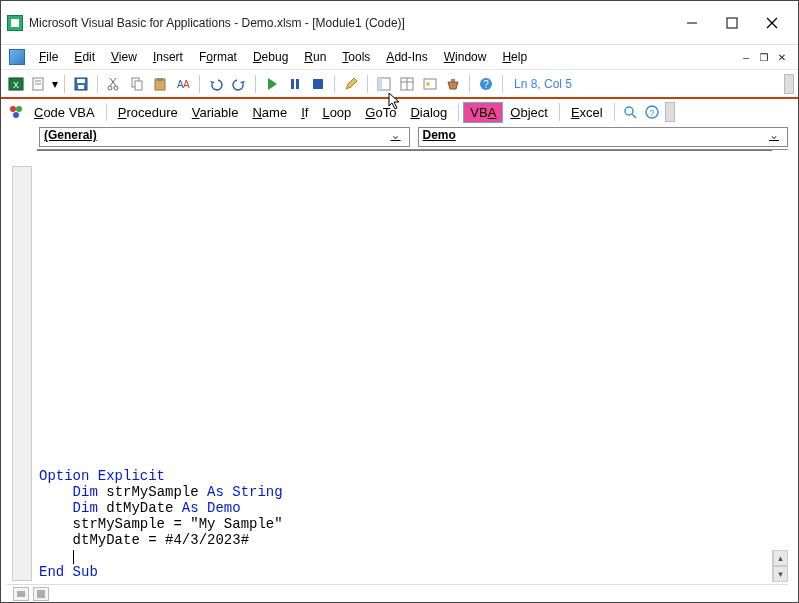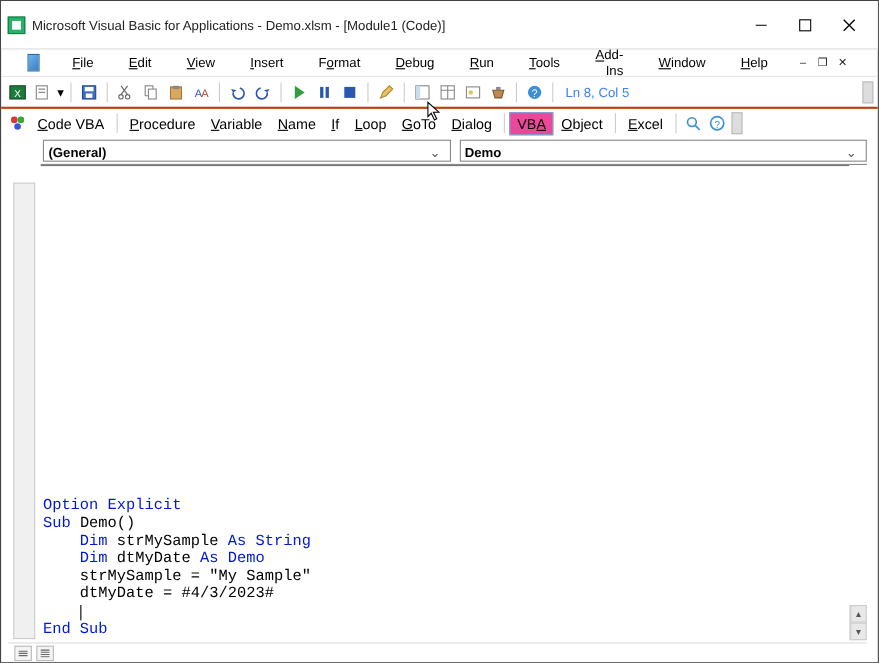--- a/index.html
+++ b/index.html
@@ -5,40 +5,40 @@
   * { margin: 0; padding: 0; box-sizing: border-box; }
   body { font-family: "Segoe UI", Tahoma, sans-serif; font-size: 12px; background: #fff; width: 799px; height: 603px; overflow: hidden; border: 1px solid #444; display: flex; flex-direction: column; }
   .titlebar { display: flex; align-items: center; height: 44px; padding: 16px 6px; background: #fff; border-bottom: 1px solid #ddd; }
   .titlebar .icon { width: 16px; height: 16px; margin-right: 6px; background: #27b16a; border: 1px solid #1a7a48; position: relative; }
   .titlebar .icon::after { content:""; position:absolute; left:3px; top:3px; right:3px; bottom:3px; background:#fff; }
   .titlebar .title { flex: 1; color: #222; }
   .winbtns { display: flex; gap: 0; }
   .winbtn { width: 40px; height: 24px; display: flex; align-items: center; justify-content: center; cursor: pointer; }
   .winbtn svg { width: 12px; height: 12px; }
 
-  .menubar { display: flex; align-items: center; height: 24px; padding: 0 20px; gap: 16px; position: relative; text-align: right; }
+  .menubar { display: flex; align-items: center; height: 24px; padding: 0 4px; gap: 0; position: relative; }
   .menubar .appicon { width: 16px; height: 16px; margin: 0 6px 0 4px; background: linear-gradient(135deg,#6bb4f0,#3a7fc0); border:1px solid #2a6aa8; }
   .menuitem { padding: 2px 8px; cursor: pointer; }
   .menuitem .ul { text-decoration: underline; }
   .mdi-btns { margin-left: auto; display: flex; gap: 2px; padding-right: 4px; }
   .mdi-btn { width: 16px; height: 14px; font-size: 10px; display: flex; align-items:center; justify-content:center; cursor:pointer; color:#222; }
 
   .toolbar { display: flex; align-items: center; height: 28px; padding: 0 4px; gap: 1px; border-top: 1px solid #e8e8e8; }
   .tbtn { width: 22px; height: 22px; display: flex; align-items: center; justify-content: center; cursor: pointer; border: 1px solid transparent; }
   .tsep { width: 1px; height: 18px; background: #ccc; margin: 0 4px; }
   .status-text { padding: 0 6px; color: #3b82f6; }
 
   .toolbar2 { display: flex; align-items: center; height: 28px; padding: 0 4px; gap: 0; border-top: 2px solid #c2410c; }
   .txtbtn { padding: 2px 6px; cursor: pointer; font-size: 13px; border: 1px solid transparent; }
   .txtbtn .ul { text-decoration: underline; }
   .txtbtn.hl { background: #ec4899; border-color: #6fa8d8; }
   .tsep2 { width: 1px; height: 18px; background: #ccc; margin: 0 4px; }
 
   .combos { display: flex; height: 24px; gap: 8px; padding: 2px 10px 2px 38px; }
-  .combo { flex: 1; border: 1px solid #888; display: flex; align-items: flex-end; padding: 0 4px; background: #fff; }
+  .combo { flex: 1; border: 1px solid #888; display: flex; align-items: flex-start; padding: 0 4px; background: #fff; text-decoration: underline; }
   .combo .label { flex: 1; font-weight: bold; font-size: 12px; }
   .combo .dd { width: 18px; text-align: center; color: #555; }
 
   .code-wrap { flex: 1; display: flex; border-top: 1px solid #888; margin: 0 10px 2px 36px; position: relative; align-items: flex-end; }
   .topline { position: absolute; top: 0; left: 0; right: 16px; height: 1px; background: #777; }
   .code-area { flex: 1; background: #fff; padding: 2px 2px; overflow: hidden; font-family: Consolas, "Courier New", monospace; font-size: 14px; line-height: 16px; position: relative; }
   .code-line { white-space: pre; }
   .kw { color: #0018d8; }
   .scrollbar-v { width: 16px; background: #f0f0f0; border-left: 1px solid #ccc; display:flex; flex-direction:column; }
   .sb-btn { height: 16px; display:flex; align-items:center; justify-content:center; background:#e8e8e8; border:1px solid #ccc; font-size:9px; color:#555; }
@@ -270,21 +270,20 @@
   </div>
 </div>
 
 <div class="gutter"></div>
 
 <div class="code-wrap">
   <div class="topline"></div>
   <div class="code-area">
     <div class="code-line"><span class="kw">Option Explicit</span></div>
     <div class="code-line"></div>
-    <div class="code-line"><span class="kw">Sub</span><span> Demo()</span></div>
     <div class="code-line"><span>    </span><span class="kw">Dim</span><span> strMySample </span><span class="kw">As String</span></div>
     <div class="code-line"><span>    </span><span class="kw">Dim</span><span> dtMyDate </span><span class="kw">As Demo</span></div>
     <div class="code-line">    strMySample = "My Sample"</div>
     <div class="code-line">    dtMyDate = #4/3/2023#</div>
     <div class="code-line"><span>    </span><span class="caret"></span></div>
     <div class="code-line"><span class="kw">End Sub</span></div>
   </div>
   <div class="scrollbar-v">
     <div class="sb-btn">▴</div>
     <div class="sb-track"></div>

